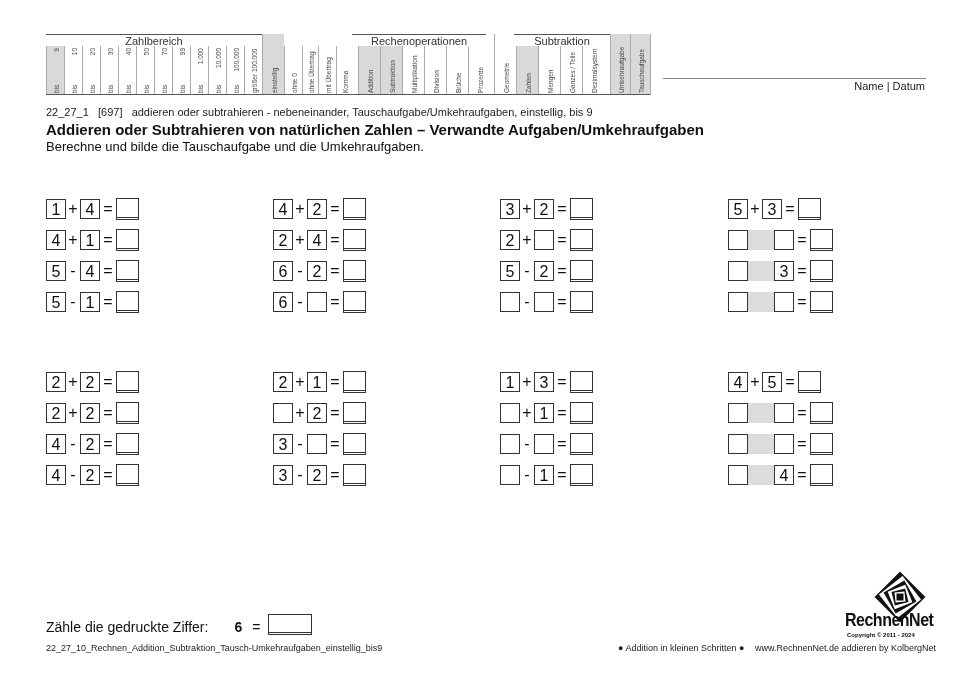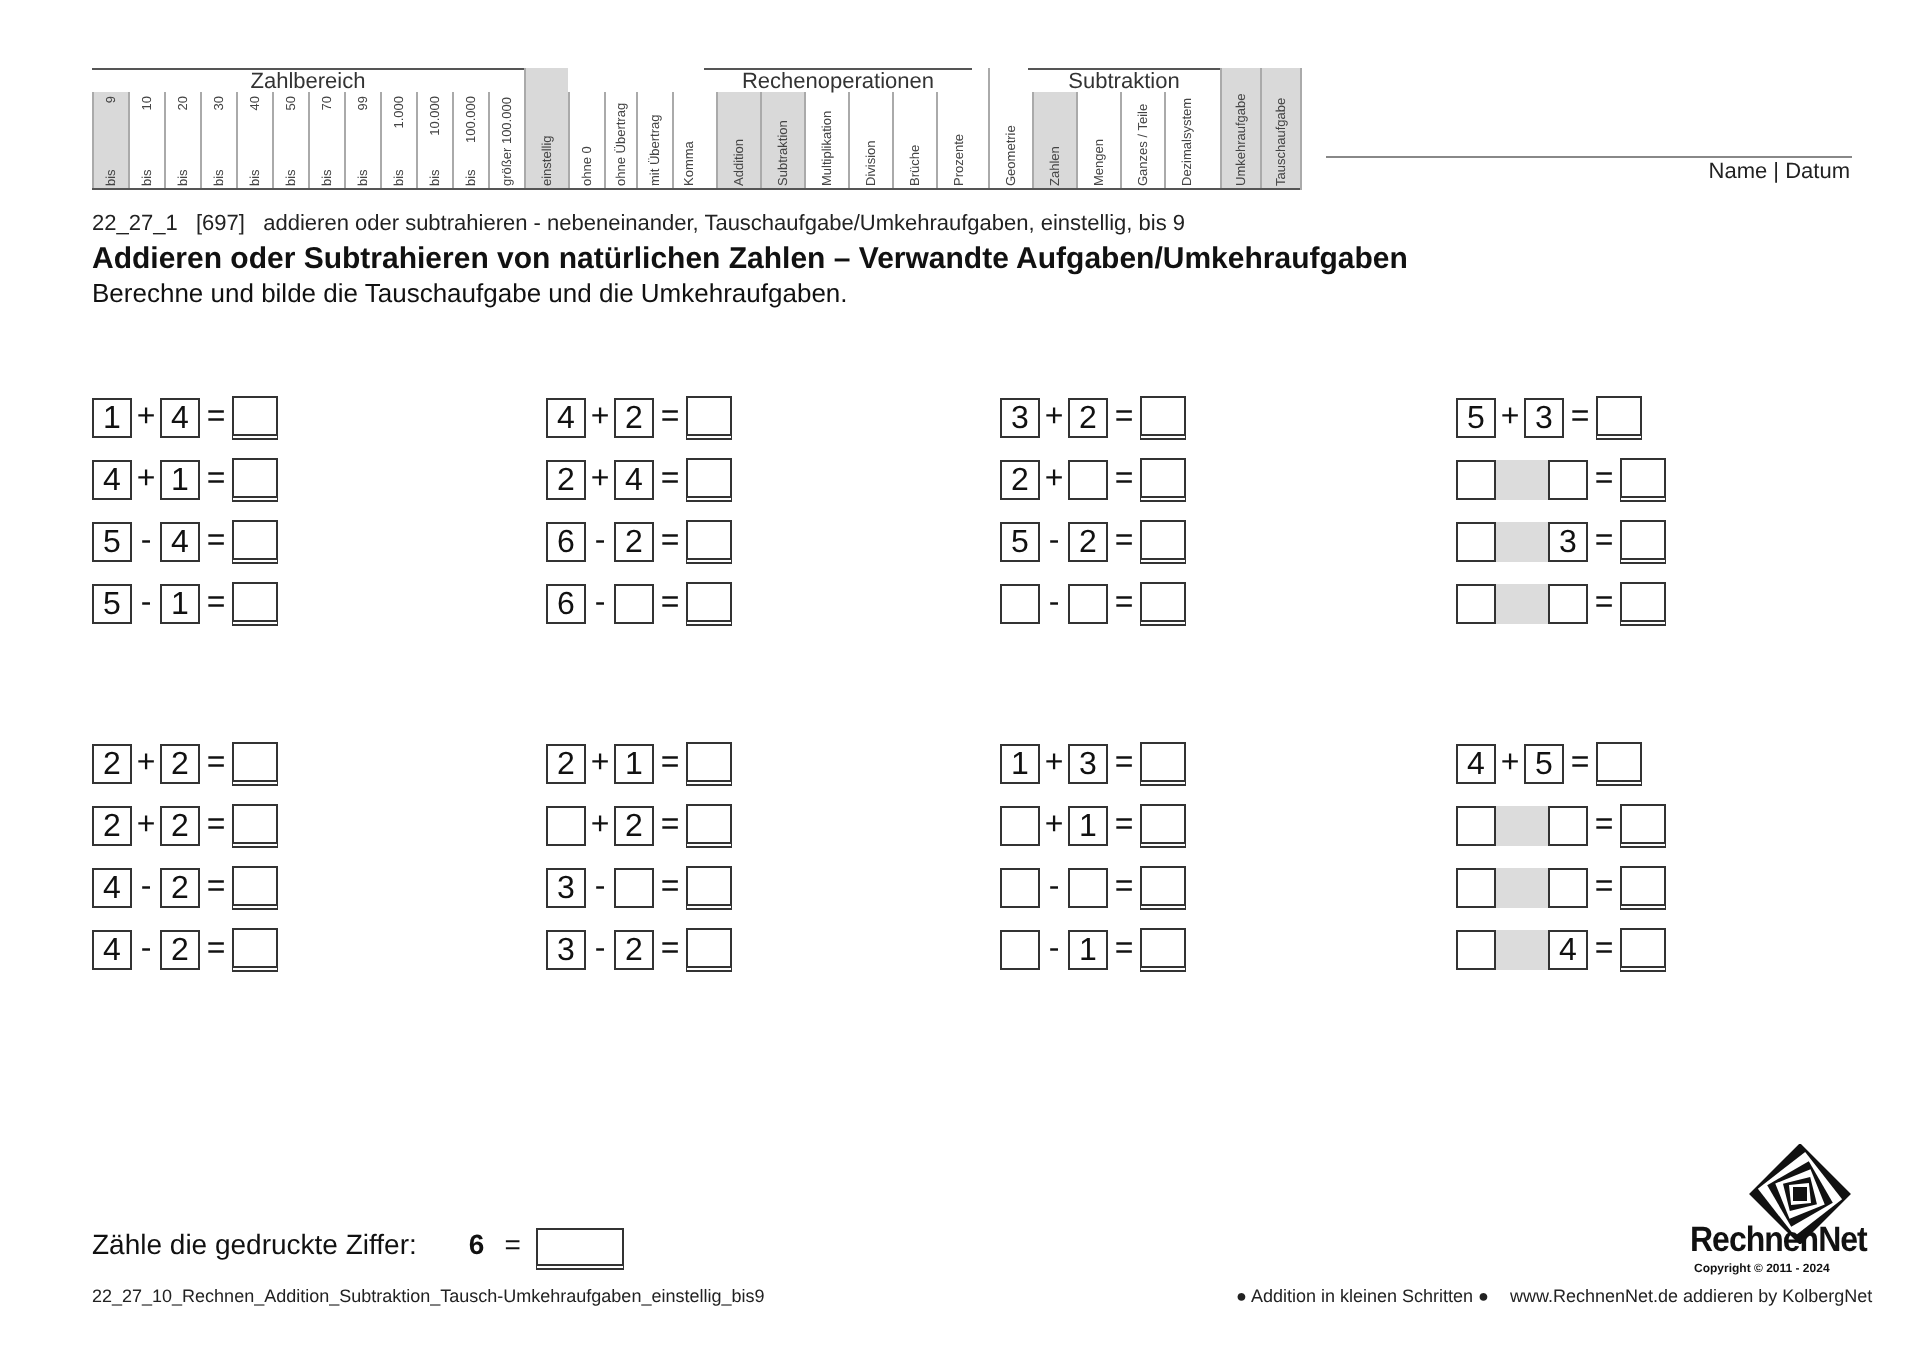--- a/index.html
+++ b/index.html
@@ -18,21 +18,21 @@
   .meta{position:absolute;left:46px;top:106px;font-size:11px;color:#222;}
   .title{position:absolute;left:46px;top:121px;font-size:15px;font-weight:bold;}
   .subtitle{position:absolute;left:46px;top:139px;font-size:13px;}
   
   .eq{position:absolute;height:24px;display:flex;align-items:center;}
   .box{width:20px;height:20px;border:1px solid #333;box-sizing:border-box;font-size:16px;line-height:19px;text-align:center;background:#fff;}
   .op{width:14px;text-align:center;font-size:16px;}
   .opgap{width:26px;height:20px;background:#dcdcdc;}
   .eqs{width:16px;text-align:center;font-size:16px;}
   .ans{width:23px;height:22px;border:1px solid #333;border-bottom:3px double #333;box-sizing:border-box;background:#fff;}
-  .count{position:absolute;left:46px;top:614px;font-size:14px;display:flex;align-items:flex-start;}
+  .count{position:absolute;left:46px;top:614px;font-size:14px;display:flex;align-items:flex-end;}
   .count b{margin-left:26px;}
   .count .ansbig{width:44px;height:21px;border:1px solid #333;border-bottom:3px double #333;box-sizing:border-box;margin-left:8px;}
   .footer-file{position:absolute;left:46px;top:643px;font-size:9px;color:#222;}
   .footer-right{position:absolute;left:618px;top:643px;font-size:9px;color:#222;}
   .footer-url{position:absolute;left:755px;top:643px;font-size:9px;color:#222;}
   .logo{position:absolute;left:872px;top:572px;width:56px;height:50px;}
   .logo-text{position:absolute;left:845px;top:612px;font-size:16px;font-weight:bold;letter-spacing:-0.5px;transform:scaleY(1.1);}
   .logo-copy{position:absolute;left:847px;top:632px;font-size:6px;font-weight:bold;}
 </style>
 </head>

